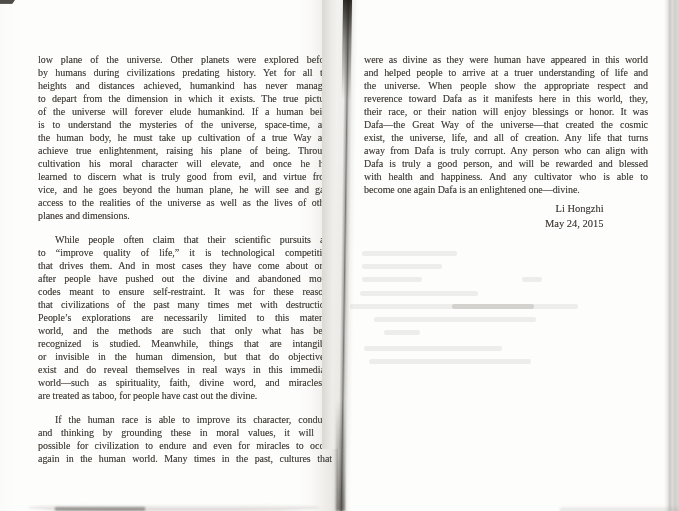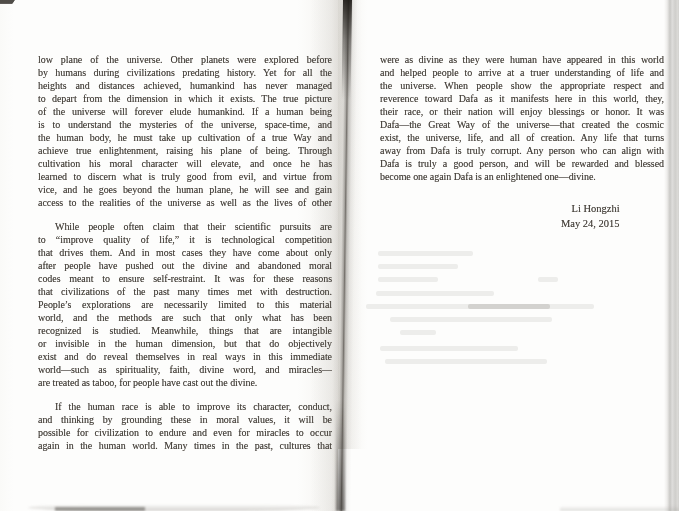--- a/index.html
+++ b/index.html
@@ -11,21 +11,21 @@
     background: #fdfdfc;
     font-family: "Liberation Serif", serif;
     color: #45403a;
   }
   
   .page-left {
     position: absolute; left: 0; top: 0; width: 338px; height: 511px;
     background: linear-gradient(90deg, #fafaf8 0%, #fdfdfc 4%, #fdfdfc 88%, #f4f3f0 98%, #edebe7 100%);
   }
   .page-right {
-    position: absolute; left: 338px; top: 0; width: 326px; height: 449px;
+    position: absolute; left: 322px; top: 0; width: 326px; height: 449px;
     background: linear-gradient(90deg, #e9e7e2 0%, #f6f5f2 3%, #fdfdfc 9%, #fdfdfc 100%);
   }
   
   .text-col {
     position: absolute; top: 53px;
     font-size: 10px; line-height: 13px; letter-spacing: -0.06px;
     text-shadow: 0 0 0.5px rgba(69,64,58,0.55);
   }
   #left-col  { left: 38px; width: 294px; }
   #right-col { left: 42px; width: 284px; }
@@ -122,20 +122,21 @@
           <div class="tline">heights and distances achieved, humankind has never managed</div>
           <div class="tline">to depart from the dimension in which it exists. The true picture</div>
           <div class="tline">of the universe will forever elude humankind. If a human being</div>
           <div class="tline">is to understand the mysteries of the universe, space-time, and</div>
           <div class="tline">the human body, he must take up cultivation of a true Way and</div>
           <div class="tline">achieve true enlightenment, raising his plane of being. Through</div>
           <div class="tline">cultivation his moral character will elevate, and once he has</div>
           <div class="tline">learned to discern what is truly good from evil, and virtue from</div>
           <div class="tline">vice, and he goes beyond the human plane, he will see and gain</div>
           <div class="tline">access to the realities of the universe as well as the lives of other</div>
+          <div class="tline flush">planes and dimensions.</div>
         </div>
         <div class="para">
           <div class="tline indent">While people often claim that their scientific pursuits are</div>
           <div class="tline">to “improve quality of life,” it is technological competition</div>
           <div class="tline">that drives them. And in most cases they have come about only</div>
           <div class="tline">after people have pushed out the divine and abandoned moral</div>
           <div class="tline">codes meant to ensure self-restraint. It was for these reasons</div>
           <div class="tline">that civilizations of the past many times met with destruction.</div>
           <div class="tline">People’s explorations are necessarily limited to this material</div>
           <div class="tline">world, and the methods are such that only what has been</div>
@@ -161,20 +162,21 @@
         <div class="para">
           <div class="tline">were as divine as they were human have appeared in this world</div>
           <div class="tline">and helped people to arrive at a truer understanding of life and</div>
           <div class="tline">the universe. When people show the appropriate respect and</div>
           <div class="tline">reverence toward Dafa as it manifests here in this world, they,</div>
           <div class="tline">their race, or their nation will enjoy blessings or honor. It was</div>
           <div class="tline">Dafa—the Great Way of the universe—that created the cosmic</div>
           <div class="tline">exist, the universe, life, and all of creation. Any life that turns</div>
           <div class="tline">away from Dafa is truly corrupt. Any person who can align with</div>
           <div class="tline">Dafa is truly a good person, and will be rewarded and blessed</div>
+          <div class="tline">with health and happiness. And any cultivator who is able to</div>
           <div class="tline flush">become one again Dafa is an enlightened one—divine.</div>
         </div>
       </div>
     <div class="signature">
       <div class="sig-name">Li Hongzhi</div>
       <div class="sig-date">May 24, 2015</div>
     </div>
     <div class="bleed">
       <div class="ghost" style="left:40px;  top:251px; width:95px;"></div>
       <div class="ghost" style="left:40px;  top:264px; width:80px;"></div>

